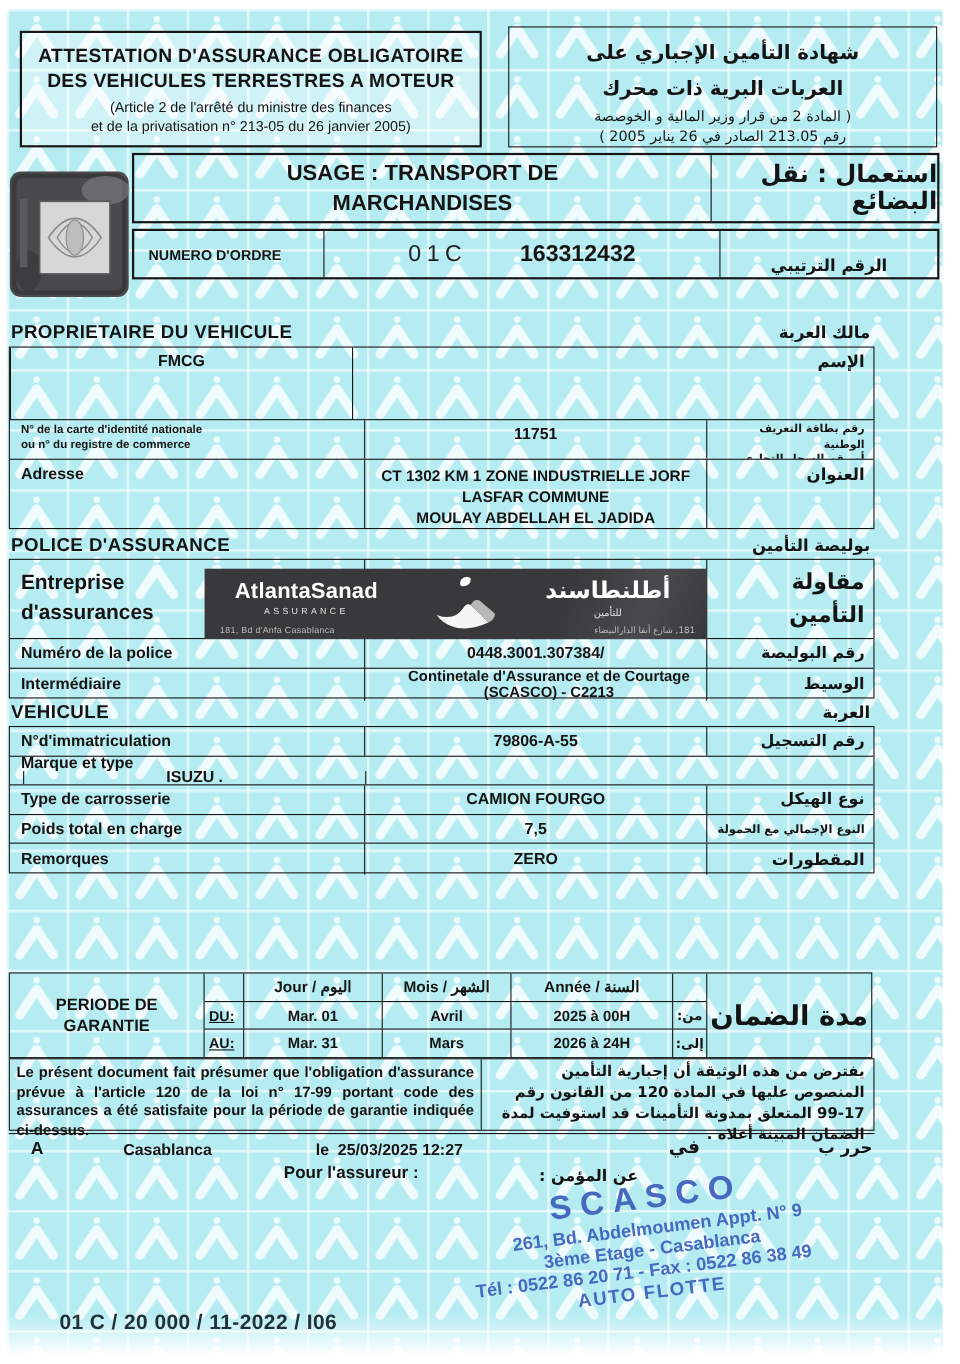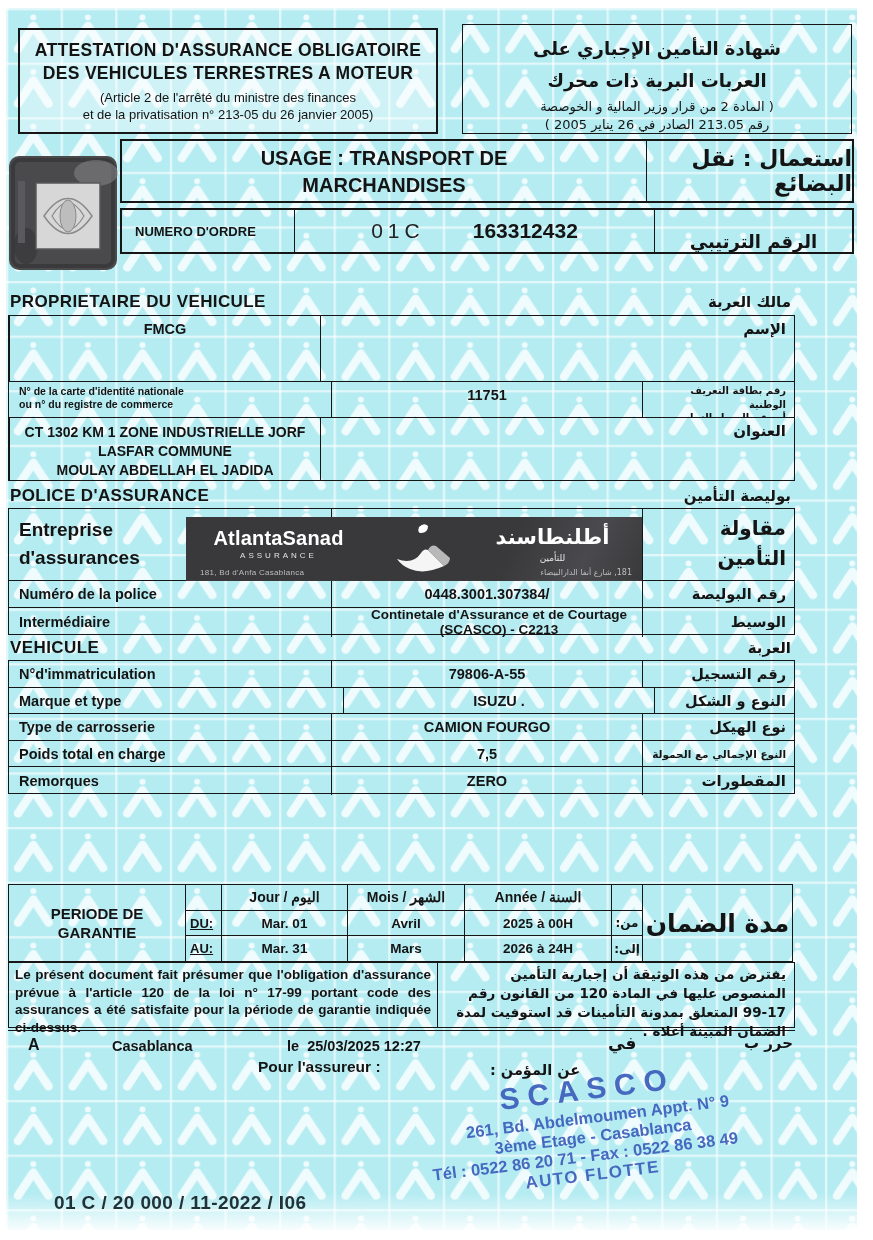--- a/index.html
+++ b/index.html
@@ -24,21 +24,21 @@
   .usage { left:120px; top:139px; width:734px; height:64px; display:flex; }
   .usage .fr { width:524px; text-align:center; font-size:20px; font-weight:700; line-height:1.35; padding-top:4px; }
   .usage .arc { flex:1; border-left:1.8px solid #161616; display:flex; align-items:center; justify-content:center;
                 font-size:22px; font-weight:700; }
   .order { left:120px; top:208px; width:734px; height:46px; display:flex; }
   .order .lab { width:172px; display:flex; align-items:center; padding-left:13px; font-size:13px; font-weight:700; }
   .order .mid { width:361px; border-left:1.8px solid #161616; border-right:1.8px solid #161616;
                 display:flex; align-items:center; justify-content:center; gap:48px; }
   .order .code { font-size:21px; letter-spacing:5px; color:#222; }
   .order .num { font-size:21px; font-weight:700; }
-  .order .arc { flex:1; display:flex; align-items:center; justify-content:center; font-size:18px; font-weight:700;margin-top:20px; }
+  .order .arc { flex:1; display:flex; align-items:center; justify-content:center; font-size:15px; font-weight:700;margin-top:20px; }
 
   
   .sect { position:absolute; left:8px; width:787px; height:20px; }
   .sect .fr { position:absolute; left:2px; top:0; font-size:17px; font-weight:700; letter-spacing:.4px; }
   .sect .arx { position:absolute; right:4px; top:1px; font-size:15px; font-weight:700; }
 
   
   .t3 { border-width:1.8px; }
   .tr { display:flex; border-bottom:1.5px solid #161616; }
   .tr:last-child { border-bottom:none; }
@@ -194,20 +194,21 @@
         <div>N° de la carte d'identité nationale</div>
         <div>ou n° du registre de commerce</div>
       </div>
       <div class="td c2 f14">11751</div>
       <div class="td c3 asmall2 ar" style="padding-top:2px;">
         <div>رقم بطاقة التعريف الوطنية</div>
         <div>أو رقم السجل التجاري</div>
       </div>
     </div>
     <div class="tr" style="height:62px;">
+      <div class="td c1 f14">Adresse</div>
       <div class="td c2" style="font-size:14px;line-height:1.35;">
         <div>CT 1302 KM 1 ZONE INDUSTRIELLE JORF LASFAR COMMUNE</div>
         <div>MOULAY  ABDELLAH EL JADIDA</div>
       </div>
       <div class="td c3 f15 ar">العنوان</div>
     </div>
   </div>
 
   <div class="sect" style="top:486px;">
     <span class="fr">POLICE D'ASSURANCE</span>
@@ -260,21 +261,21 @@
   <div class="sect" style="top:638px;">
     <span class="fr">VEHICULE</span>
     <span class="arx ar">العربة</span>
   </div>
   <div class="box t3" style="left:8px;top:660px;width:787px;height:134px;">
     <div class="tr" style="height:27px;">
       <div class="td c1 f14 vmid" style="padding-top:0;padding-bottom:0;">N°d'immatriculation</div>
       <div class="td c2 f14 vmid" style="padding-top:0;padding-bottom:0;">79806-A-55</div>
       <div class="td c3 f14 ar vmid" style="padding-top:0;padding-bottom:0;">رقم التسجيل</div>
     </div>
-    <div class="tr" style="height:26px;">
+    <div class="tr" style="height:26px;flex-direction:column;">
       <div class="td c1 f14 vmid" style="padding-top:0;padding-bottom:0;">Marque et type</div>
       <div class="td c2 f14 vmid" style="padding-top:0;padding-bottom:0;margin-left:12px;">ISUZU .</div>
       <div class="td c3 f14 ar vmid" style="padding-top:0;padding-bottom:0;">النوع و الشكل</div>
     </div>
     <div class="tr" style="height:27px;">
       <div class="td c1 f14 vmid" style="padding-top:0;padding-bottom:0;">Type de carrosserie</div>
       <div class="td c2 f14 vmid" style="padding-top:0;padding-bottom:0;">CAMION FOURGO</div>
       <div class="td c3 f14 ar vmid" style="padding-top:0;padding-bottom:0;">نوع الهيكل</div>
     </div>
     <div class="tr" style="height:26px;">

